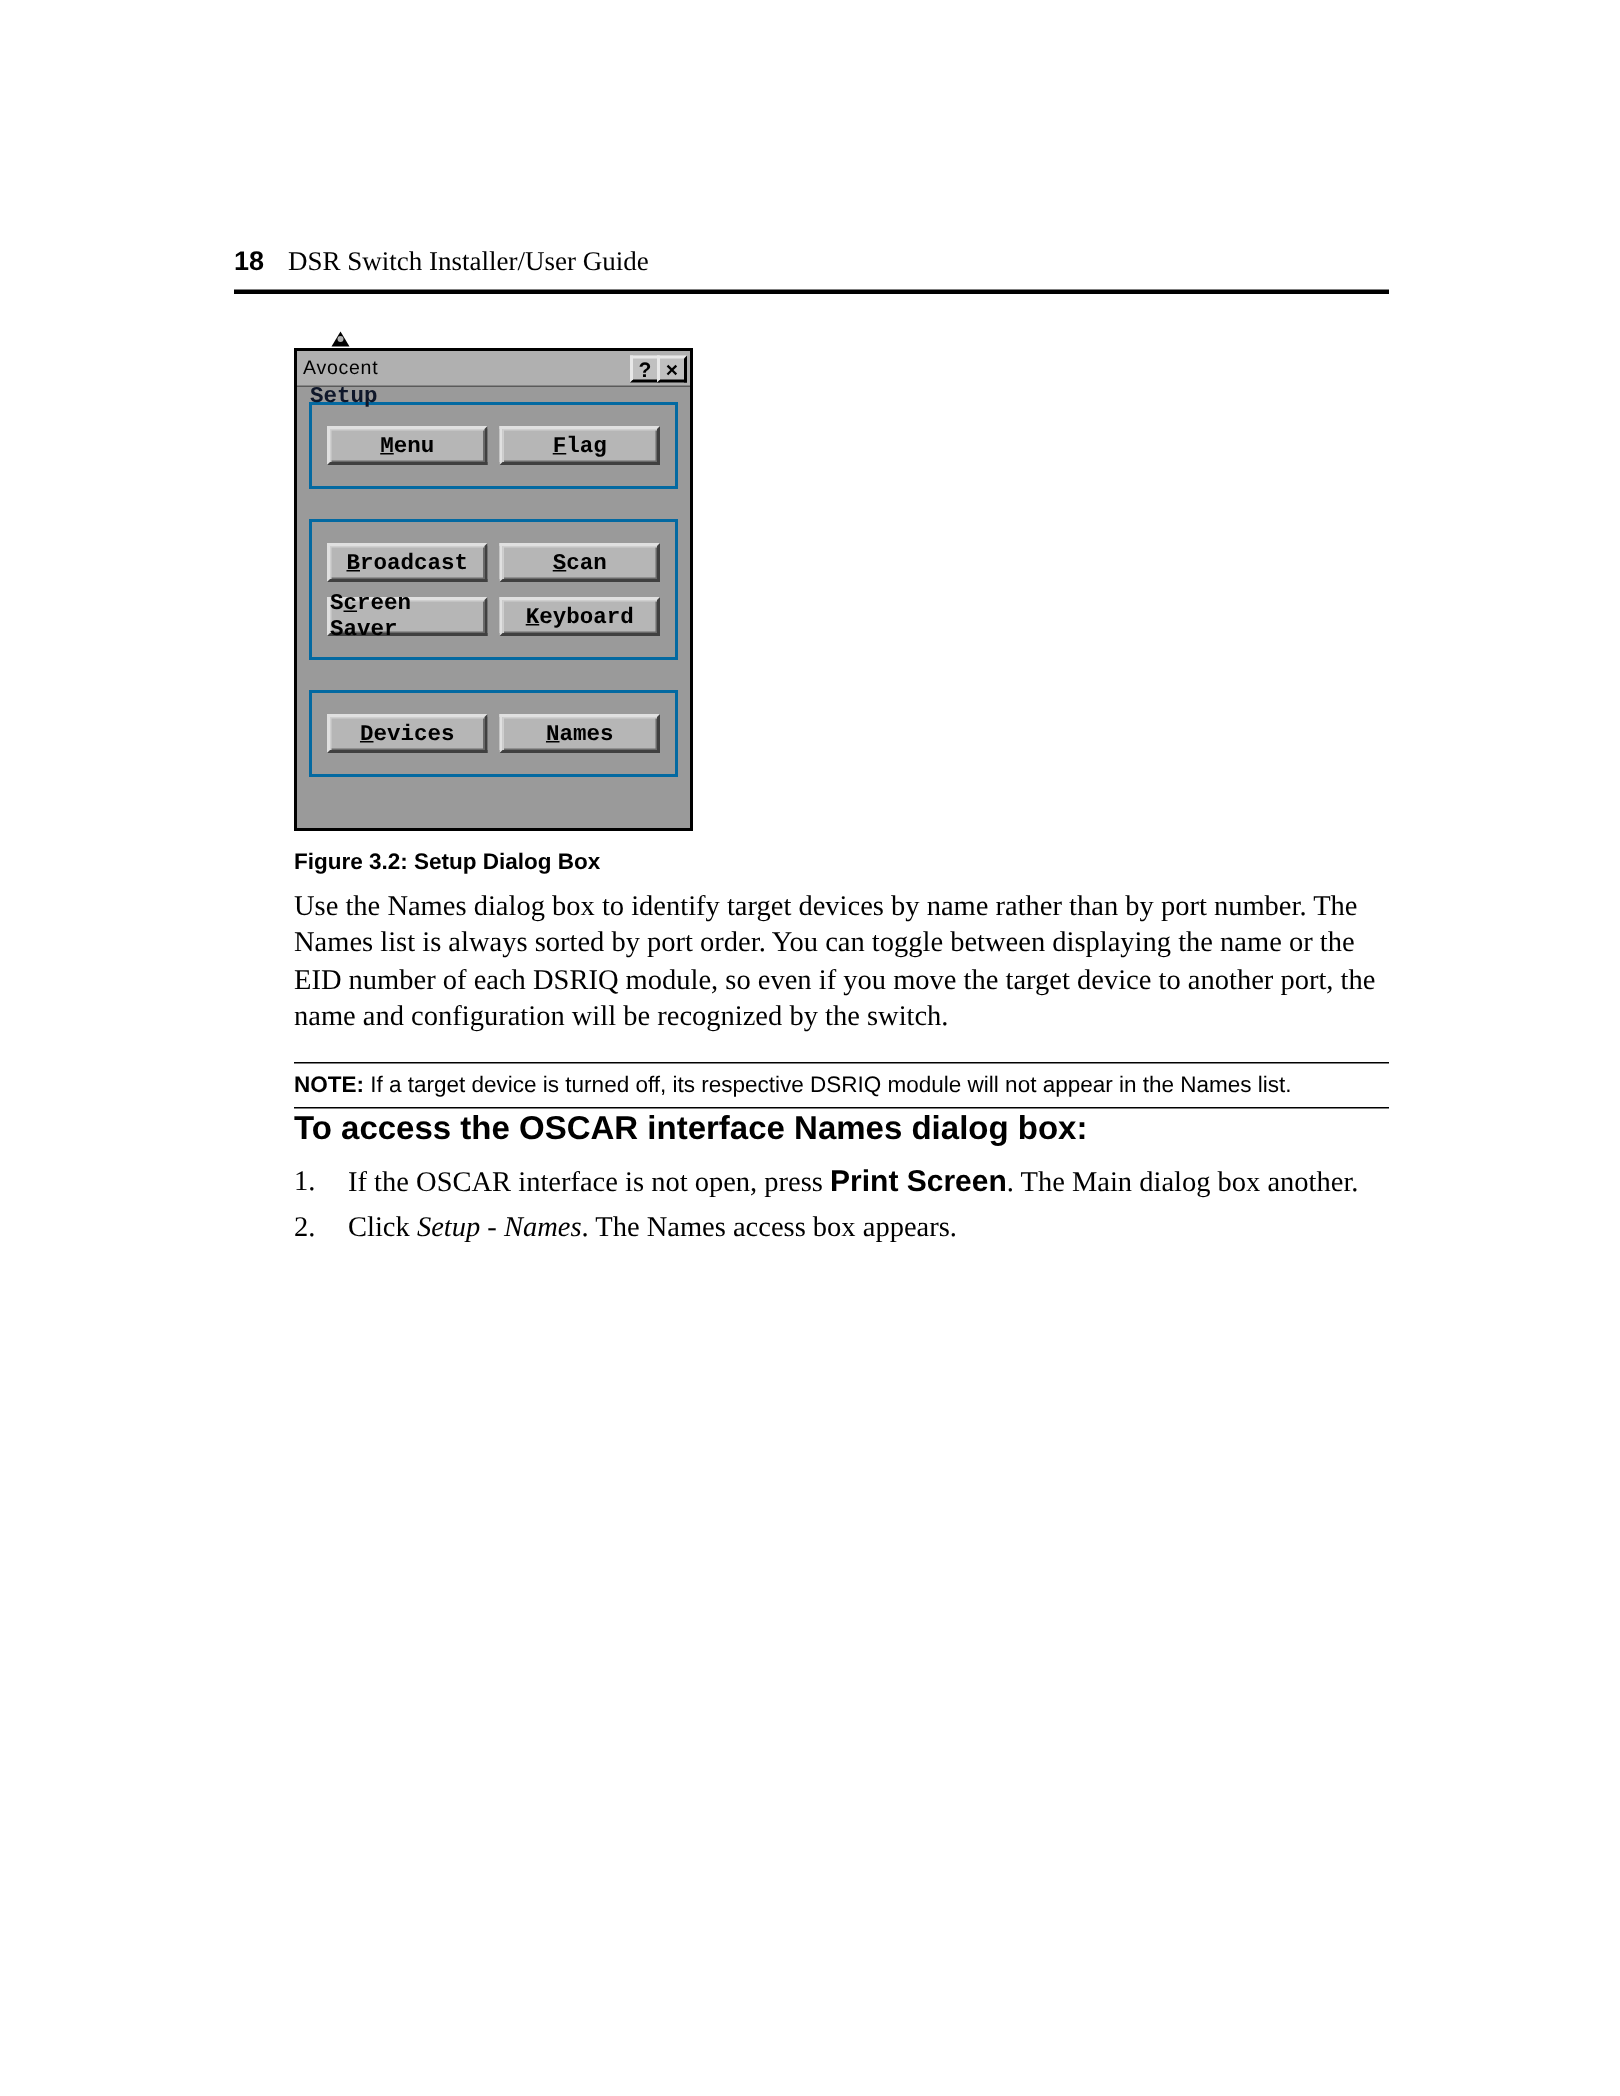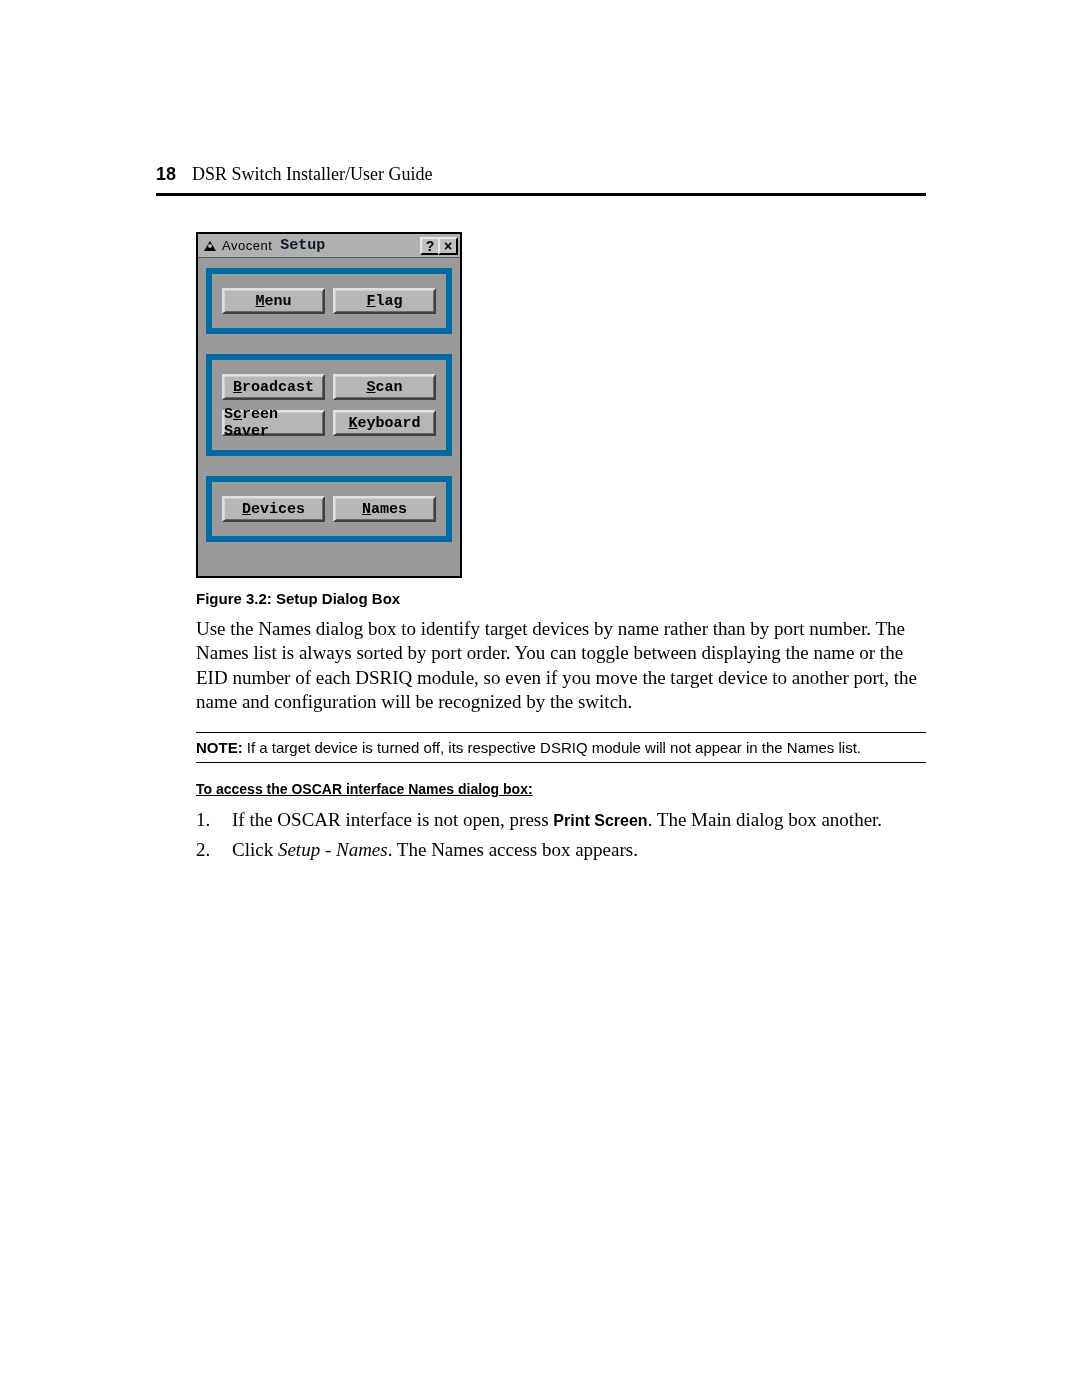--- a/index.html
+++ b/index.html
@@ -8,46 +8,46 @@
   .content { position: absolute; left: 156px; top: 164px; width: 770px; }
   .header-line { display: flex; align-items: baseline; gap: 16px; font-size: 18px; }
   .page-num { font-family: Arial, Helvetica, sans-serif; font-weight: bold; font-size: 18px; }
   .hr-thick { border: none; border-top: 3px solid #000; margin-top: 8px; }
   .hr-thin { border: none; border-top: 1.5px solid #000; }
 
   
   .figure-wrap { margin-top: 36px; margin-left: 40px; width: 266px; }
   .dialog-box { width: 266px; background: #9a9a9a; border: 2px solid #000; position: relative; }
   .titlebar { height: 24px; background: #b0b0b0; border-bottom: 1px solid #5a5a5a; display: flex; align-items: center; padding: 0 2px; }
-  .titlebar-left { display: flex; align-items: center; gap: 4px; padding-left: 2px; }
+  .titlebar-left { display: flex; align-items: center; gap: 4px; padding-left: 2px; flex-direction: column; }
   .logo-icon { width: 16px; height: 14px; }
   .brand { font-family: Verdana, Arial, sans-serif; font-size: 13px; color: #000; letter-spacing: 0.5px; }
   .titlecmd { font-family: "Courier New", monospace; font-weight: bold; font-size: 15px; color: #0f172a; margin-left: 4px; }
   .titlebar-right { margin-left: auto; display: flex; }
   .win-btn { width: 20px; height: 18px; background: #c0c0c0; border: 2px solid #000; border-top-color: #e8e8e8; border-left-color: #e8e8e8; display: flex; align-items: center; justify-content: center; font-family: Arial, sans-serif; font-weight: bold; font-size: 14px; line-height: 1; margin-left: -2px; cursor: default; }
   .dialog-body { padding: 10px 8px 14px 8px; }
-  .group { border: 6px solid #0369a1; padding: 14px 10px; background: #9a9a9a; margin-bottom: 20px; display: grid; grid-template-columns: 1fr 1fr; gap: 10px 8px; }
+  .group { border: 2px solid #0369a1; padding: 14px 10px; background: #9a9a9a; margin-bottom: 20px; display: grid; grid-template-columns: 1fr 1fr; gap: 10px 8px; }
   .group:last-child { margin-bottom: 20px; }
   .osd-btn { height: 26px; background: #b6b6b6; border: 2px solid #000; border-top-color: #e0e0e0; border-left-color: #e0e0e0; border-right-color: #404040; border-bottom-color: #404040; box-shadow: inset 1px 1px 0 #cfcfcf, inset -1px -1px 0 #6a6a6a; font-family: "Courier New", monospace; font-weight: bold; font-size: 15px; color: #000; display: flex; align-items: center; justify-content: center; position: relative; cursor: default; }
   .u { text-decoration: underline; }
 
   .caption { font-family: Liberation Sans, sans-serif; font-weight: bold; font-size: 15px; margin-top: 12px; margin-left: 40px; }
 
   .h2 { font-family: Arial, Helvetica, sans-serif; font-weight: bold; font-size: 23px; margin-top: 26px; margin-left: 40px; }
   .para { font-size: 19px; line-height: 1.28; margin-top: 10px; margin-left: 40px; width: 730px; }
 
   .note-block { margin-top: 18px; margin-left: 40px; width: 730px; }
   .note-text { font-family: Arial, Helvetica, sans-serif; font-size: 15px; padding: 6px 0; }
   .note-label { font-weight: bold; text-align: right; }
 
-  .h3 { font-family: Arial, Helvetica, sans-serif; font-weight: bold; font-size: 14px; margin-top: 18px; margin-left: 40px; text-decoration: underline; }
+  .h3 { font-family: Arial, Helvetica, sans-serif; font-weight: bold; font-size: 22px; margin-left: 40px; }
   .steps { margin-top: 10px; margin-left: 40px; width: 730px; font-size: 19px; line-height: 1.35; }
   .step { display: flex; gap: 18px; margin-bottom: 4px; }
   .step-num { width: 18px; flex-shrink: 0; }
-  .bold { font-weight: bold; font-family: Arial, Helvetica, sans-serif; font-size: 16px; text-align: center; }
+  .bold { font-weight: bold; font-family: Arial, Helvetica, sans-serif; font-size: 20px; text-align: center; }
   .ital { font-style: italic; }
 </style>
 </head>
 <body>
 
 <div class="page">
   <div class="content">
     <div class="header-line">
       <span class="page-num">18</span>
       <span>DSR Switch Installer/User Guide</span>

